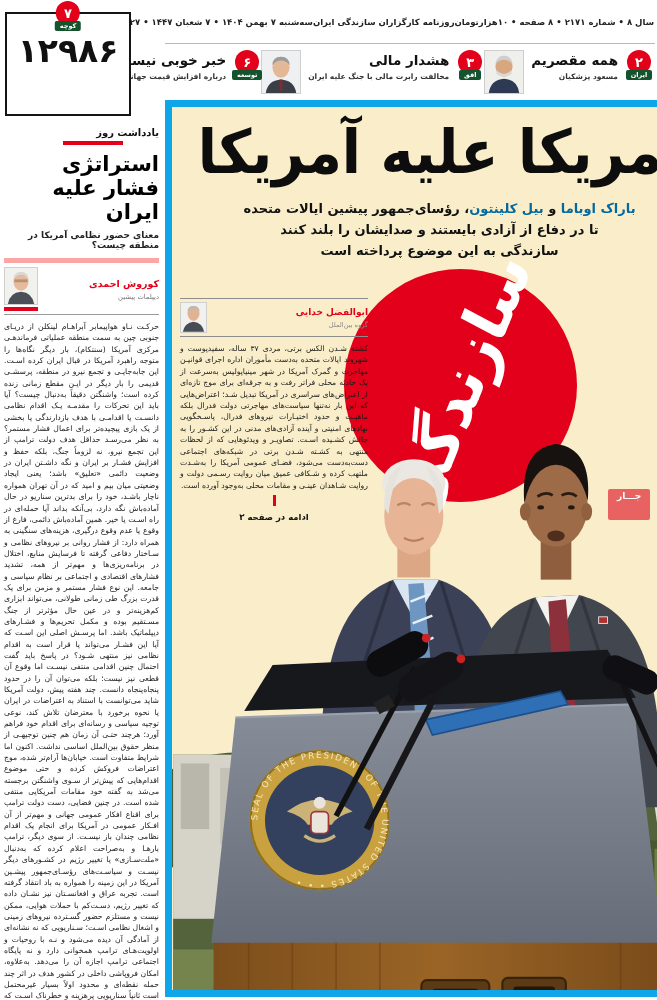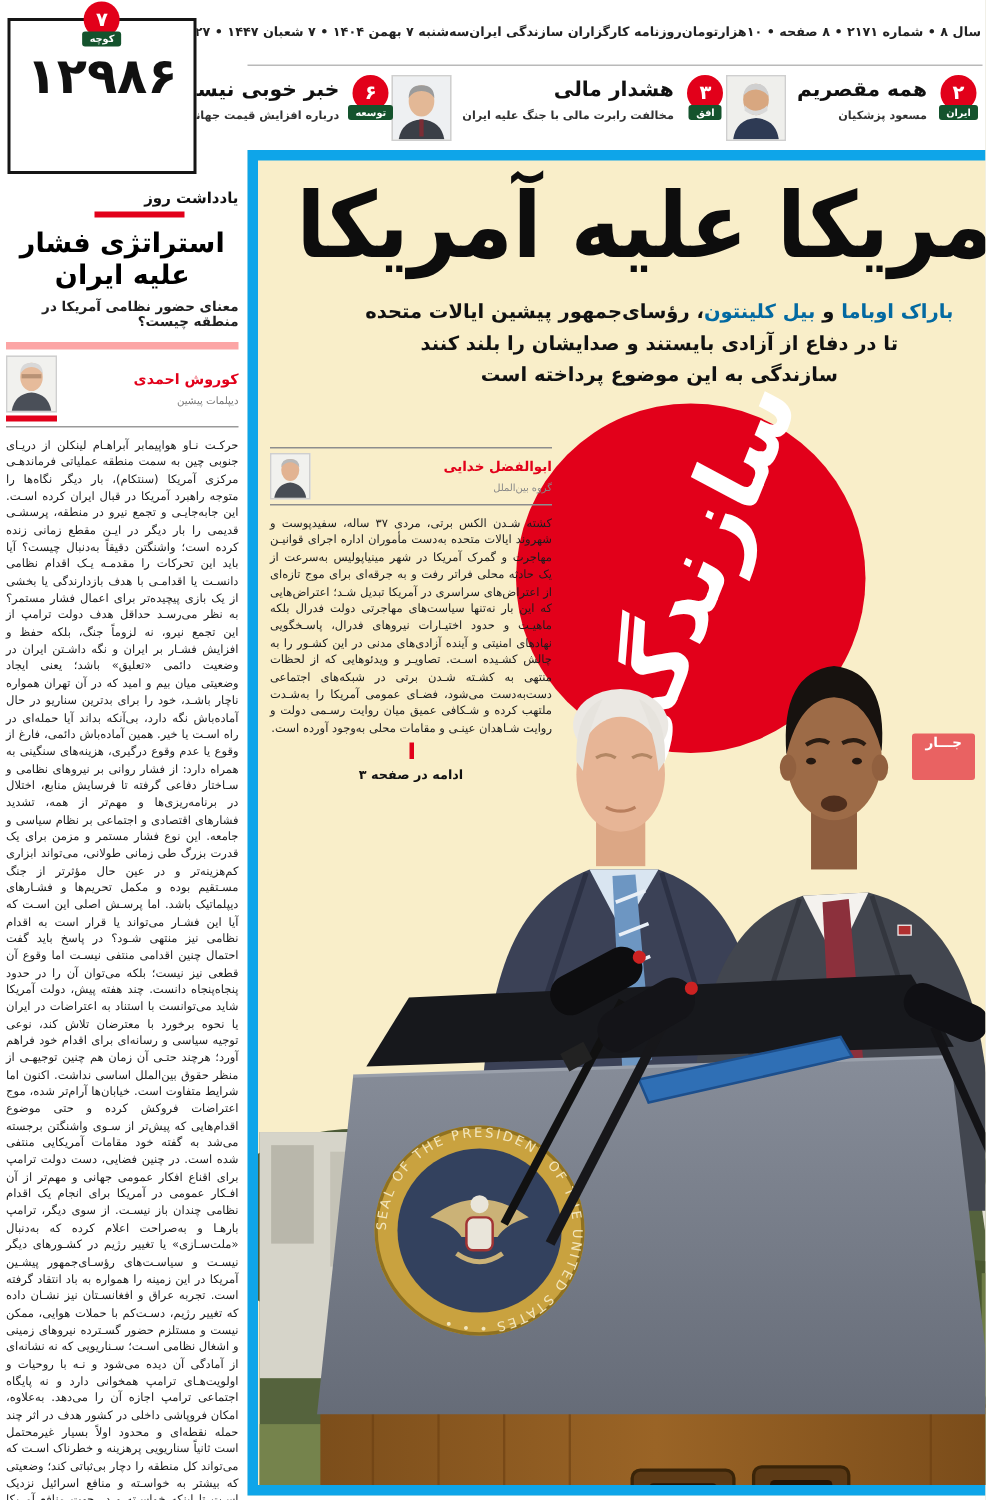--- a/index.html
+++ b/index.html
@@ -33,21 +33,21 @@
             background:#fff; text-align:center; }
   .corner-badge { position:absolute; top:-13px; left:50%; transform:translateX(-50%); display:flex;
                   flex-direction:column; align-items:center; }
   .corner-num { font-size:33px; font-weight:bold; color:#111; margin-top:17px; letter-spacing:1px; direction:rtl; }
   .corner-cap { font-size:7.6px; font-weight:bold; color:#111; direction:rtl; line-height:11px; padding:0 4px; margin-top:3px; }
 
   
   .sidebar { position:absolute; left:4px; top:127px; width:155px; direction:rtl; text-align:right; }
   .kicker { font-size:10px; font-weight:bold; color:#111; }
   .kicker-bar { height:4px; background:#e2001a; width:60px; margin:3px 36px 0 0; }
-  .sb-title { font-size:18px; font-weight:bold; color:#000; margin-top:7px;text-align:center; }
+  .sb-title { font-size:21px; font-weight:bold; color:#000; margin-top:7px; }
   .sb-sub { font-size:9px; font-weight:bold; color:#222; margin-top:6px; }
   .author { margin-top:8px; border-top:5px solid #fca5a5; border-bottom:1px solid #9a9a9a;
             padding:4px 0 3px; display:flex; direction:rtl; justify-content:space-between; align-items:center; }
   .a-name { font-size:9.5px; font-weight:bold; color:#e2001a; }
   .a-role { font-size:6.8px; color:#777; margin-top:4px; }
   .a-photo-wrap { display:flex; flex-direction:column; align-items:center; }
   .a-bar { width:34px; height:4px; background:#e2001a; margin-top:2px; }
   .sb-body { font-size:7.7px; line-height:11.35px; text-align:justify; color:#1c1c1c; margin-top:6px; }
   .continue { display:flex; direction:rtl; gap:6px; align-items:center; font-size:8.5px; font-weight:bold;
               color:#111; margin-top:4px;flex-direction:column; }

